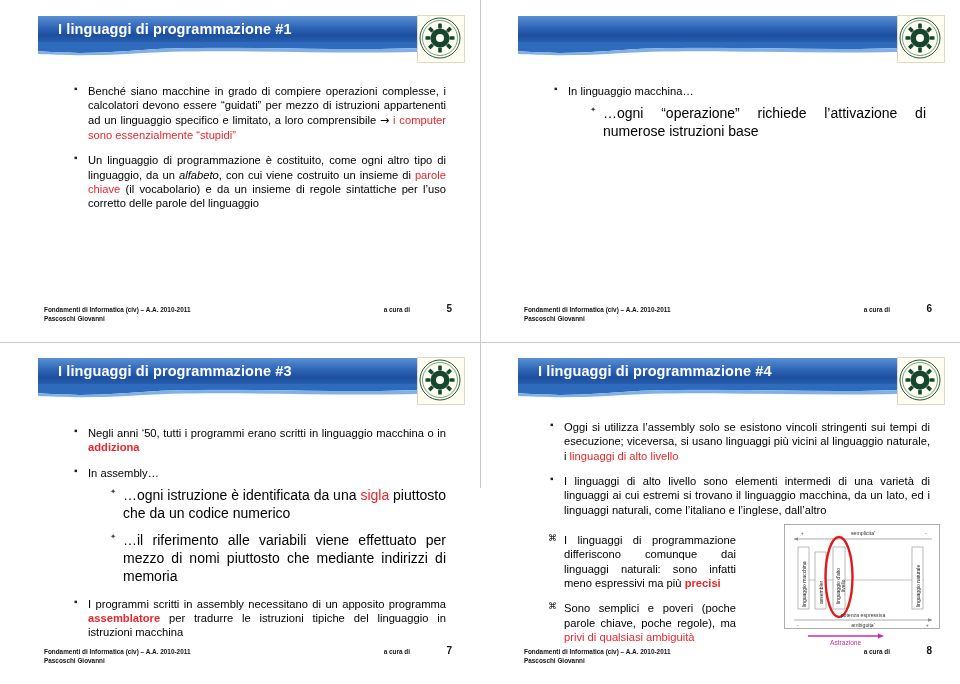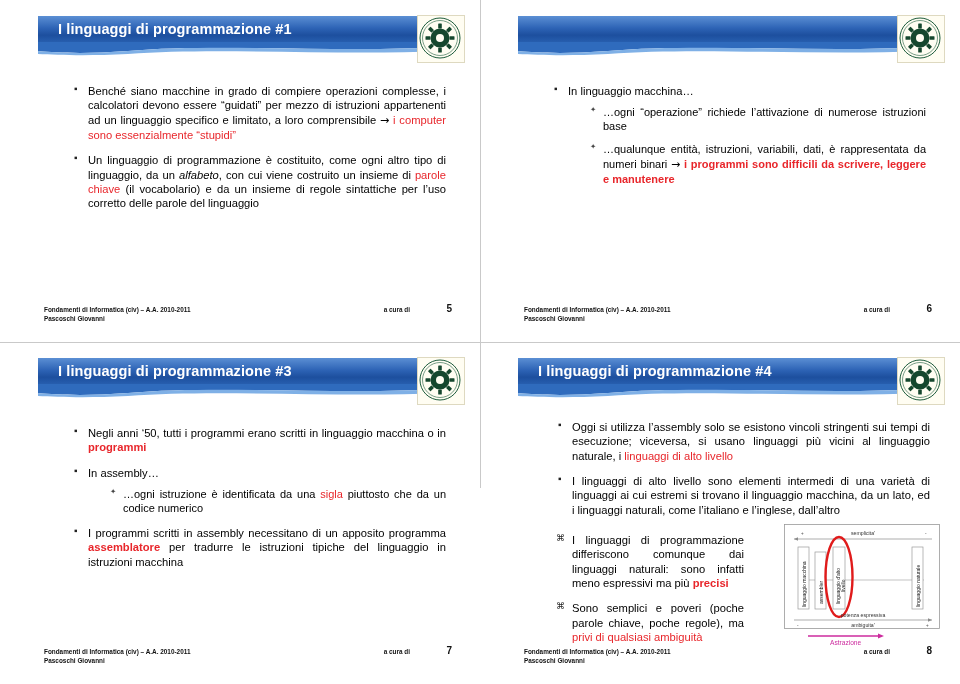--- a/index.html
+++ b/index.html
@@ -98,21 +98,21 @@
   
   .content {
     position: absolute;
     left: 56px;
     right: 18px;
     top: 68px;
     bottom: 42px;
     font-size: 11.2px;
     line-height: 1.28;
   }
-  .content.c4 { left: 60px; right: 14px; top: 62px; }
+  .content.c4 { left: 52px; right: 14px; top: 62px; }
 
   ul.lvl1 {
     list-style: none;
     margin: 16px;
     padding: 0;
   }
   ul.lvl1 > li {
     position: relative;
     padding-left: 16px;
     margin-bottom: 11px;
@@ -135,21 +135,21 @@
   ul.lvl2 {
     list-style: none;
     margin: 7px 0 0 0;
     padding: 0 0 0 22px;
   }
   ul.lvl2 > li {
     position: relative;
     padding-left: 13px;
     margin-bottom: 9px;
     text-align: justify;
-    font-size: 11px;
+    font-size: 14px;
   }
   ul.lvl2 > li::before {
     content: "\2726";
     position: absolute;
     left: 0px;
     top: 0px;
     font-size: 7.5px;
     color: #444;
   }
 
@@ -288,21 +288,20 @@
         </g>
         <circle cx="22" cy="22" r="4" fill="#fffdf2"></circle>
       </svg>
     </div>
 
     <div class="content">
       <ul class="lvl1">
         <li>In linguaggio macchina…
           <ul class="lvl2">
             <li>…ogni “operazione” richiede l’attivazione di numerose istruzioni base</li>
-            <li>…qualunque entità, istruzioni, variabili, dati, è rappresentata da numeri binari <span class="arrow">→</span> <span class="redb">i programmi sono difficili da scrivere, leggere e manutenere</span></li>
           </ul>
         </li>
       </ul>
     </div>
 
     <div class="footer">
       <div class="fl">
         <span>Fondamenti di Informatica (civ) – A.A. 2010-2011</span>
         <span class="ln2">Pascoschi Giovanni</span>
       </div>
@@ -337,24 +336,25 @@
           <rect x="29.2" y="11.2" width="3.6" height="5" rx="0.6" transform="rotate(45 31 13.7)"></rect>
           <rect x="11.2" y="27.8" width="3.6" height="5" rx="0.6" transform="rotate(45 13 30.3)"></rect>
           <rect x="29.2" y="27.8" width="3.6" height="5" rx="0.6" transform="rotate(-45 31 30.3)"></rect>
         </g>
         <circle cx="22" cy="22" r="4" fill="#fffdf2"></circle>
       </svg>
     </div>
 
     <div class="content">
       <ul class="lvl1">
-        <li>Negli anni ‘50, tutti i programmi erano scritti in linguaggio macchina o in <span class="redb">programmi</span></li>
+        <li>Negli anni ‘50, tutti i programmi erano scritti in linguaggio macchina o in <span class="redb">addiziona</span></li>
         <li>In assembly…
           <ul class="lvl2">
             <li>…ogni istruzione è identificata da una <span class="red">sigla</span> piuttosto che da un codice numerico</li>
+            <li>…il riferimento alle variabili viene effettuato per mezzo di nomi piuttosto che mediante indirizzi di memoria</li>
           </ul>
         </li>
         <li>I programmi scritti in assembly necessitano di un apposito programma <span class="redb">assemblatore</span> per tradurre le istruzioni tipiche del linguaggio in istruzioni macchina</li>
       </ul>
     </div>
 
     <div class="footer">
       <div class="fl">
         <span>Fondamenti di Informatica (civ) – A.A. 2010-2011</span>
         <span class="ln2">Pascoschi Giovanni</span>

